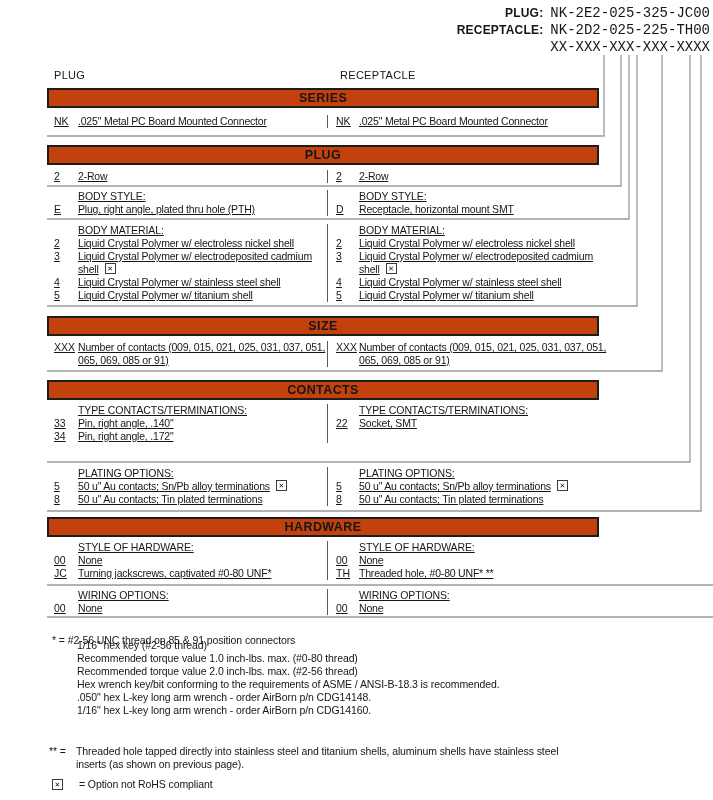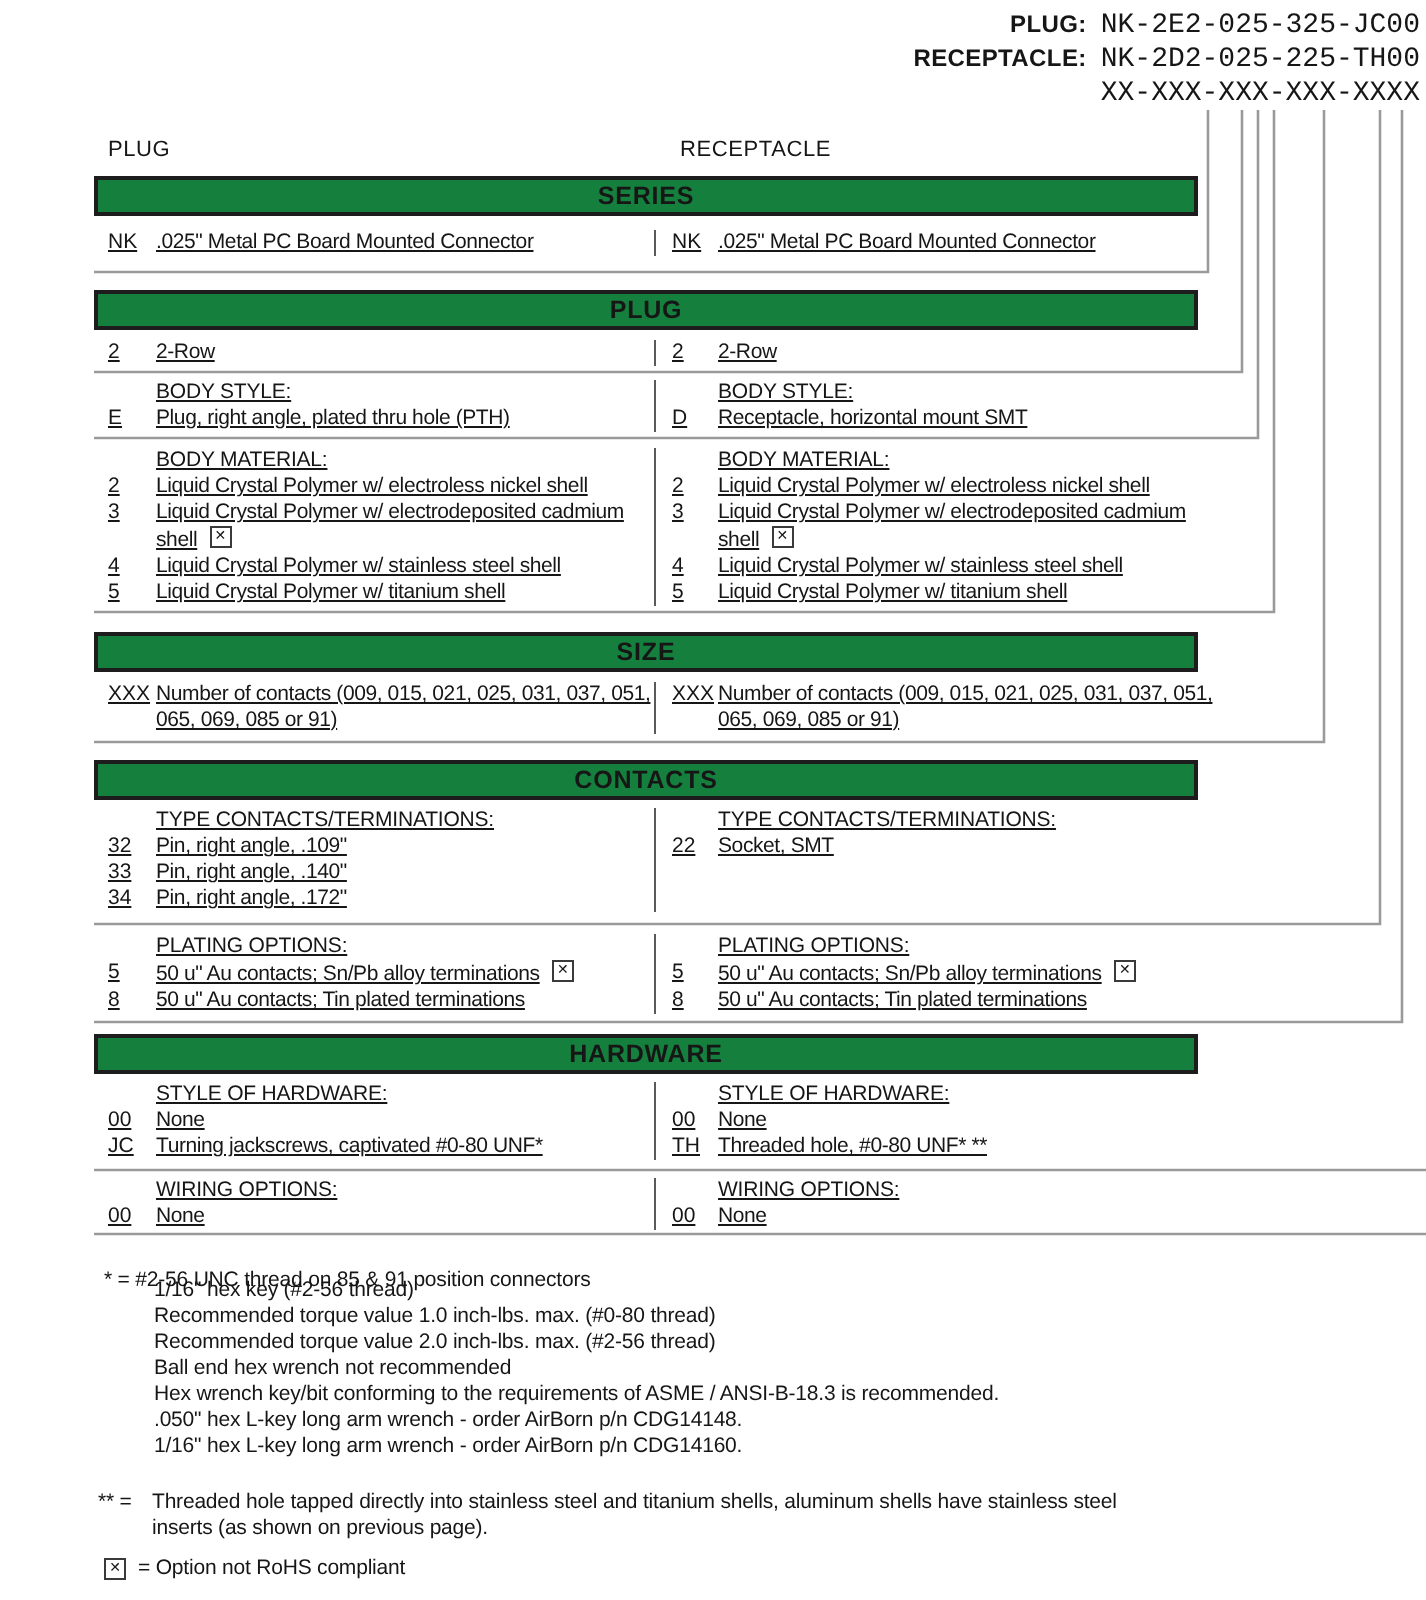--- a/index.html
+++ b/index.html
@@ -10,21 +10,21 @@
   .pnrow{position:absolute;right:3px;display:flex;align-items:baseline;gap:7px;}
   .pnlabel{font-weight:bold;font-size:12px;letter-spacing:.2px;}
   .pnval{font-family:Liberation Mono, monospace;font-size:14px;letter-spacing:0;white-space:pre;}
 
   
   .collabel{position:absolute;top:69px;font-size:11px;letter-spacing:.3px;}
 
   
   .hdrbox{position:absolute;left:3px;width:548px;height:16px;border:2px solid #1d1d1d;
           display:flex;align-items:center;justify-content:center;
-          font-weight:bold;font-size:12.5px;letter-spacing:.4px;background:#15803d;}
+          font-weight:bold;font-size:12.5px;letter-spacing:.4px;background:#c2410c;}
 
   
   .group{position:absolute;left:3px;width:560px;display:flex;align-items:stretch;text-decoration:underline;}
   .colL{width:280px;box-sizing:border-box;padding-left:7px;flex:none;}
   .colR{flex:1;border-left:1px solid #5a5a5a;box-sizing:border-box;padding-left:8px;}
   .row{display:flex;align-items:flex-start;font-size:10.5px;line-height:13px;}
   .code{flex:none;width:24px;letter-spacing:0;}
   .colR .code{width:23px;}
   .desc{flex:1;letter-spacing:-0.2px;}
   .heading{font-size:10.5px;line-height:13px;padding-left:24px;letter-spacing:-0.1px;}
@@ -37,21 +37,21 @@
        font-size:7px;line-height:9px;text-align:center;}
 
   
   svg.leads{position:absolute;left:0;top:0;pointer-events:none;}
 
   
   .fnote{position:absolute;font-size:10.5px;line-height:13px;letter-spacing:-0.1px;}
   .fnlines div{line-height:13px;}
   .dblstar{display:flex;}
   .dblstar .pfx{flex:none;width:27px;}
-  .rohsrow{display:flex;align-items:center;gap:6px;}
+  .rohsrow{display:flex;align-items:center;gap:16px;}
   .rohsrow .nrx{margin-left:0;}
 </style>
 </head>
 <body>
 
 <div class="page">
 
   <svg class="leads" width="713" height="800" viewBox="0 0 713 800">
     <g stroke="#9a9a9a" stroke-width="1.3" fill="none">
       <path d="M560 55 V136 H3"></path>
@@ -185,24 +185,20 @@
         <span class="desc">Number of contacts (009, 015, 021, 025, 031, 037, 051, 065, 069, 085 or 91)</span>
       </div>
     </div>
   </div>
 
   <div class="hdrbox" style="top:380px">CONTACTS</div>
   <div class="group" style="top:404px">
     <div class="colL">
       <div class="heading">TYPE CONTACTS/TERMINATIONS:</div>
       <div class="row">
-        <span class="code">32</span>
-        <span class="desc">Pin, right angle, .109"</span>
-      </div>
-      <div class="row">
         <span class="code">33</span>
         <span class="desc">Pin, right angle, .140"</span>
       </div>
       <div class="row">
         <span class="code">34</span>
         <span class="desc">Pin, right angle, .172"</span>
       </div>
     </div>
     <div class="colR">
       <div class="heading">TYPE CONTACTS/TERMINATIONS:</div>
@@ -279,21 +275,20 @@
         <span class="desc">None</span>
       </div>
     </div>
   </div>
 
   <div class="fnote" style="top:634px;left:8px">* = #2-56 UNC thread on 85 &amp; 91 position connectors</div>
   <div class="fnote fnlines" style="top:639px;left:33px">
     <div>1/16" hex key (#2-56 thread)</div>
     <div>Recommended torque value 1.0 inch-lbs. max. (#0-80 thread)</div>
     <div>Recommended torque value 2.0 inch-lbs. max. (#2-56 thread)</div>
-    <div>Ball end hex wrench not recommended</div>
     <div>Hex wrench key/bit conforming to the requirements of ASME / ANSI-B-18.3 is recommended.</div>
     <div>.050" hex L-key long arm wrench - order AirBorn p/n CDG14148.</div>
     <div>1/16" hex L-key long arm wrench - order AirBorn p/n CDG14160.</div>
   </div>
   <div class="fnote dblstar" style="top:745px;left:5px">
     <span class="pfx">** =</span>
     <span class="fnlines">
       <div>Threaded hole tapped directly into stainless steel and titanium shells, aluminum shells have stainless steel</div>
       <div>inserts (as shown on previous page).</div>
     </span>

